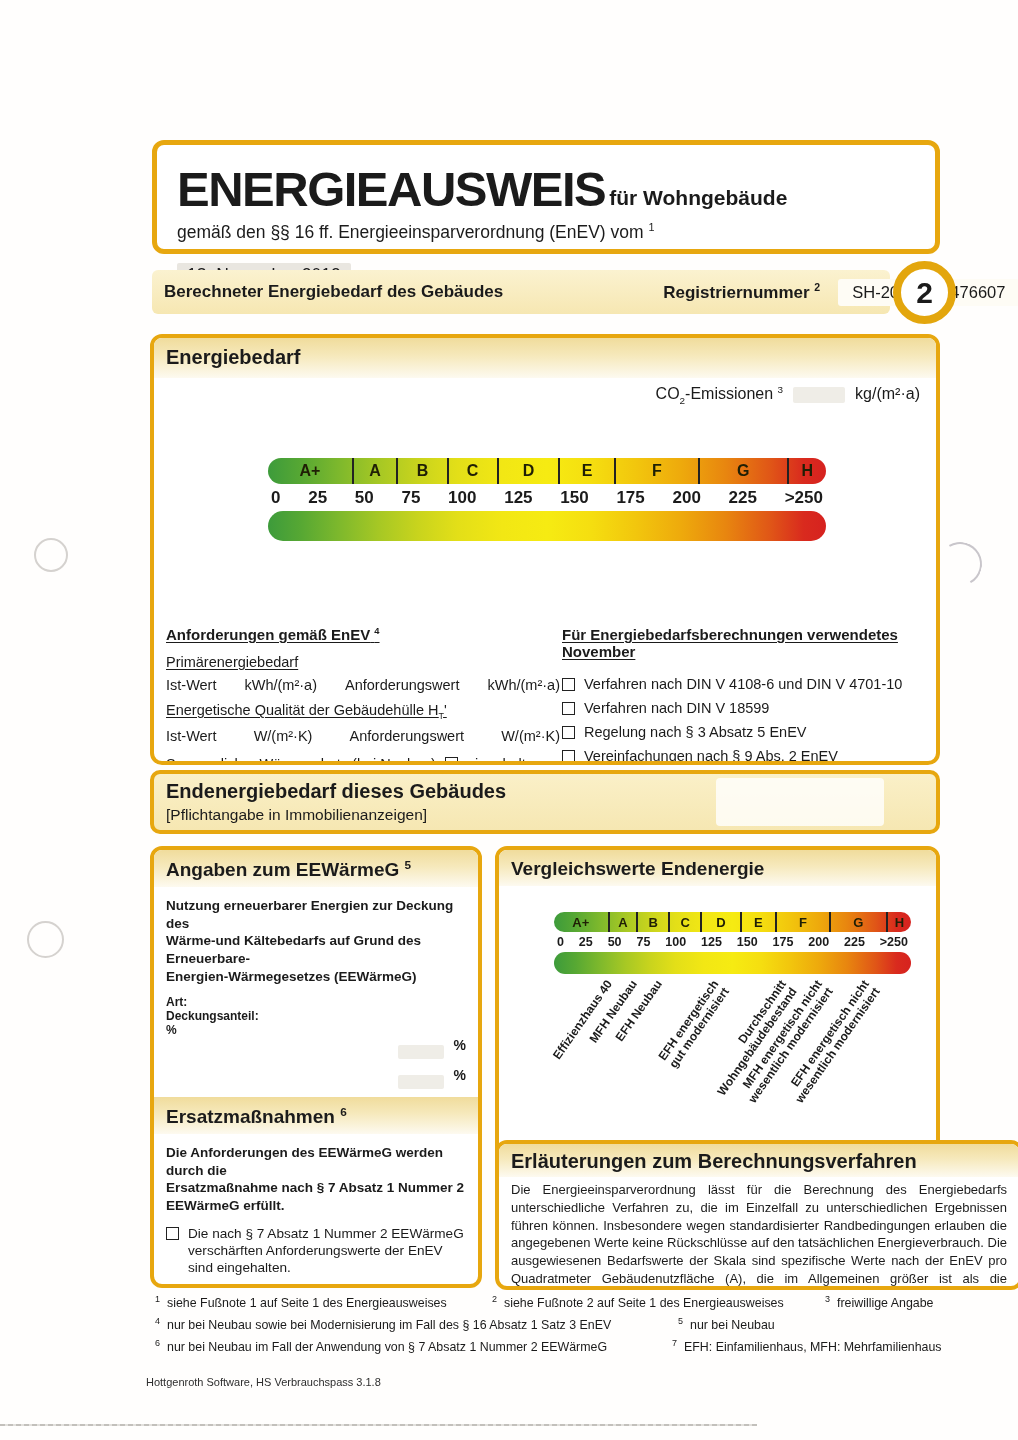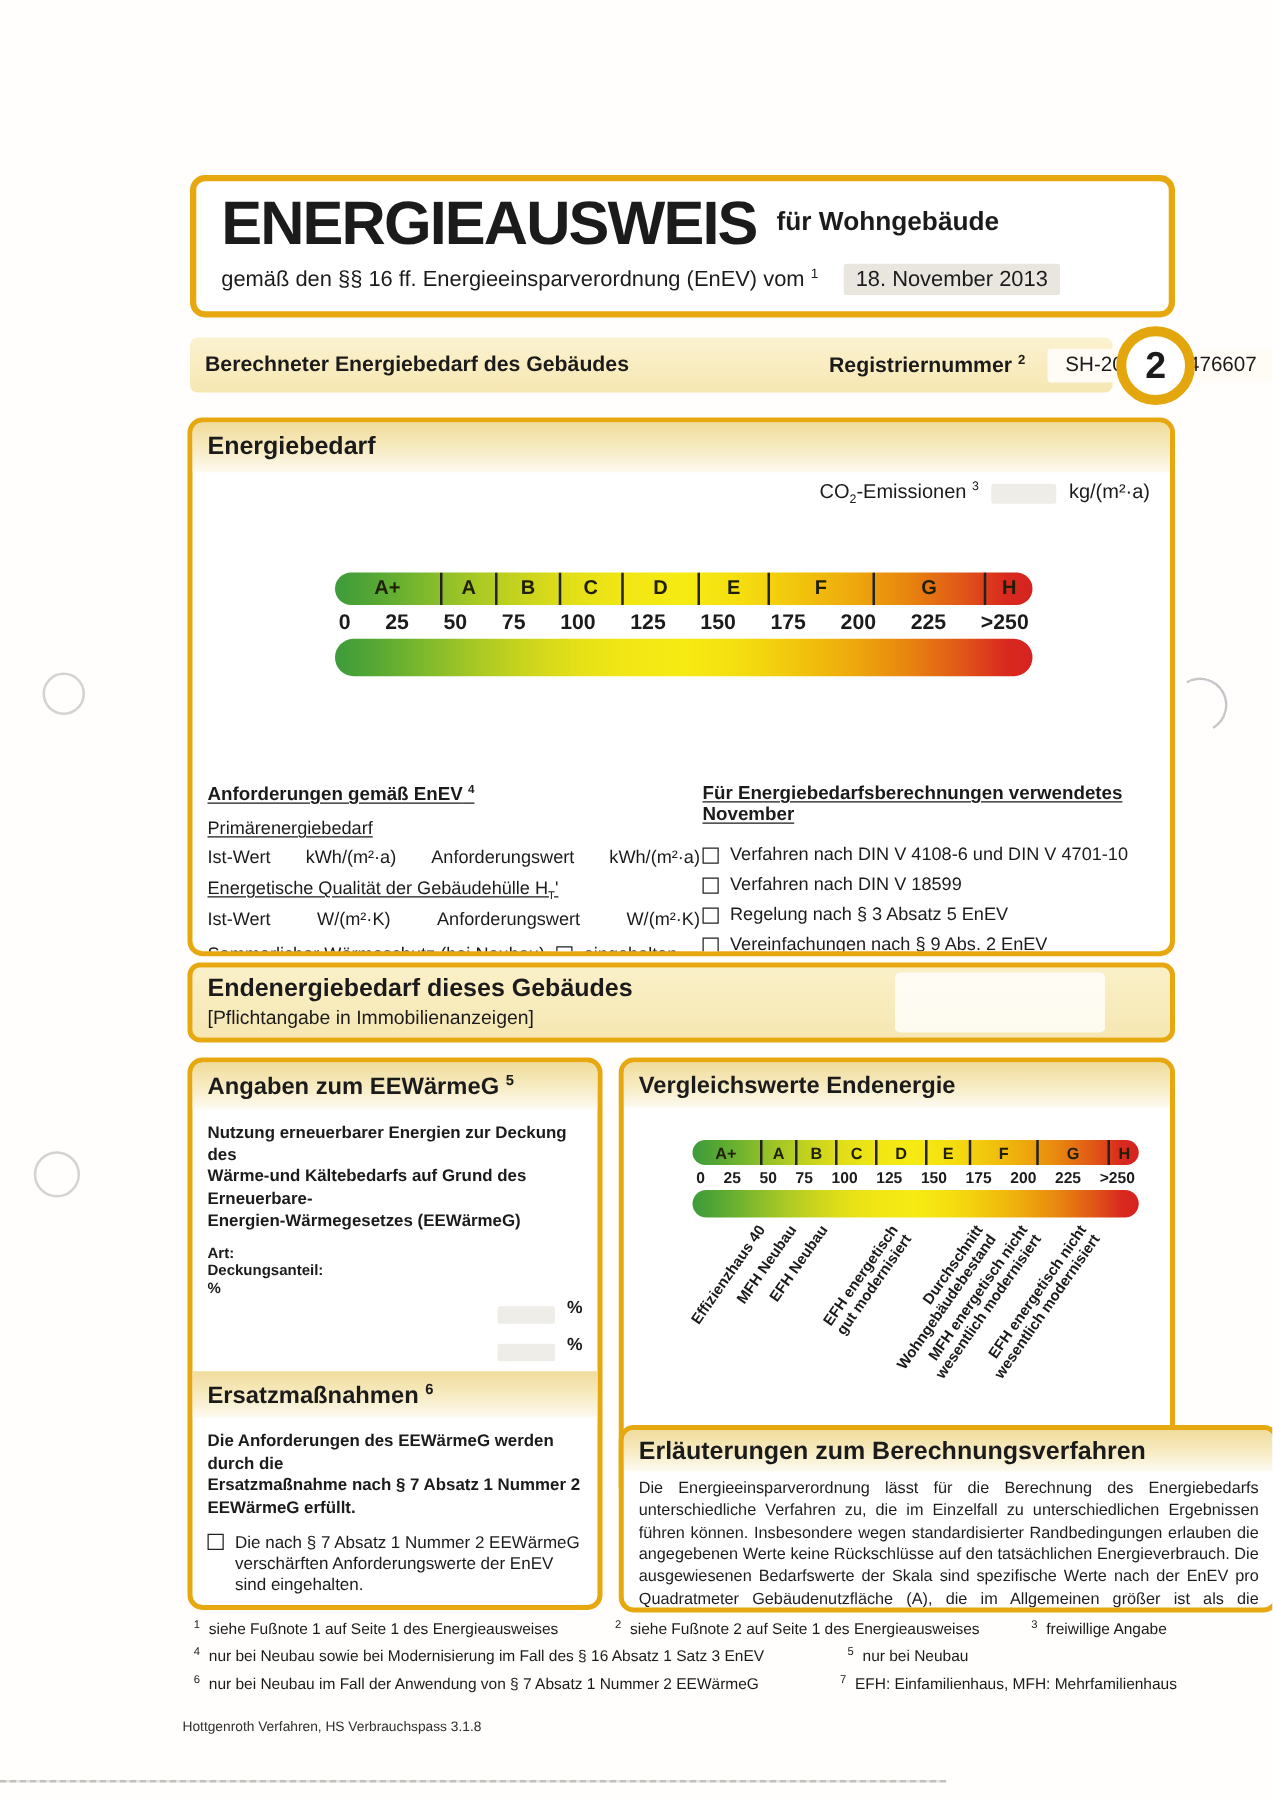--- a/index.html
+++ b/index.html
@@ -16,24 +16,24 @@
   .hole1{left:34px;top:538px;width:30px;height:30px;}
   .hole2{left:27px;top:921px;width:33px;height:33px;}
   .arc{position:absolute;left:938px;top:542px;width:40px;height:40px;border:2px solid #c9c6cb;
        border-radius:50%;border-left-color:transparent;border-bottom-color:transparent;transform:rotate(15deg);}
   .scanline{position:absolute;left:0;top:1424px;width:757px;height:2px;
        background:repeating-linear-gradient(90deg,#b8b5b0 0 5px,#dddbd7 5px 8px);opacity:.85;}
 
   
   .header-box{position:absolute;left:152px;top:140px;width:788px;height:114px;background:#fff;
        border:5px solid #e7a70f;border-radius:12px;box-sizing:border-box;}
-  .title-row{display:flex;align-items:center;gap:16px;padding:10px 0 0 20px;}
+  .title-row{display:flex;align-items:flex-end;gap:4px;padding:20px 0 0 20px;}
   .title-row h1{margin:0;font-size:49px;line-height:1;letter-spacing:-1.5px;font-weight:bold;}
   .subtitle{font-size:21px;font-weight:bold;padding-bottom:4px;}
-  .law-row{display:flex;align-items:baseline;gap:20px;padding:7px 0 0 20px;font-size:17.5px;}
+  .law-row{display:flex;align-items:baseline;gap:20px;padding:7px 0 0 20px;font-size:17.5px;flex-direction:column;}
   .date-wrap{background:#e9e6e0;padding:2px 10px;border-radius:2px;}
 
   
   .meta-bar{position:absolute;left:152px;top:270px;width:738px;height:44px;border-radius:6px;
        background:linear-gradient(180deg,#fbf2d0,#f6e7b2);display:flex;align-items:center;box-sizing:border-box;padding:0 12px;}
   .mb-title{font-size:17px;font-weight:bold;flex:none;}
   .mb-reg{font-size:17px;font-weight:bold;margin-left:160px;flex:none;}
   .mb-regval{margin-left:18px;background:#fefcf5;border-radius:3px;padding:4px 14px;font-size:16.5px;flex:none;}
   .page-badge{position:absolute;left:893px;top:261px;width:47px;height:47px;border:8px solid #e3a60d;
        border-radius:50%;background:#fff;display:flex;align-items:center;justify-content:center;
@@ -340,14 +340,14 @@
       <div class="fn-row">
         <span class="fn-item fn-r1-c0"><sup>4</sup><span>nur bei Neubau sowie bei Modernisierung im Fall des § 16 Absatz 1 Satz 3 EnEV</span></span>
         <span class="fn-item fn-r1-c1"><sup>5</sup><span>nur bei Neubau</span></span>
       </div>
       <div class="fn-row">
         <span class="fn-item fn-r2-c0"><sup>6</sup><span>nur bei Neubau im Fall der Anwendung von § 7 Absatz 1 Nummer 2 EEWärmeG</span></span>
         <span class="fn-item fn-r2-c1"><sup>7</sup><span>EFH: Einfamilienhaus, MFH: Mehrfamilienhaus</span></span>
       </div>
     </div>
 
-  <div class="credit">Hottgenroth Verfahren, HS Verbrauchspass 3.1.8</div>
+  <div class="credit">Hottgenroth Software, HS Verbrauchspass 3.1.8</div>
 </div>
 
 </body></html>

